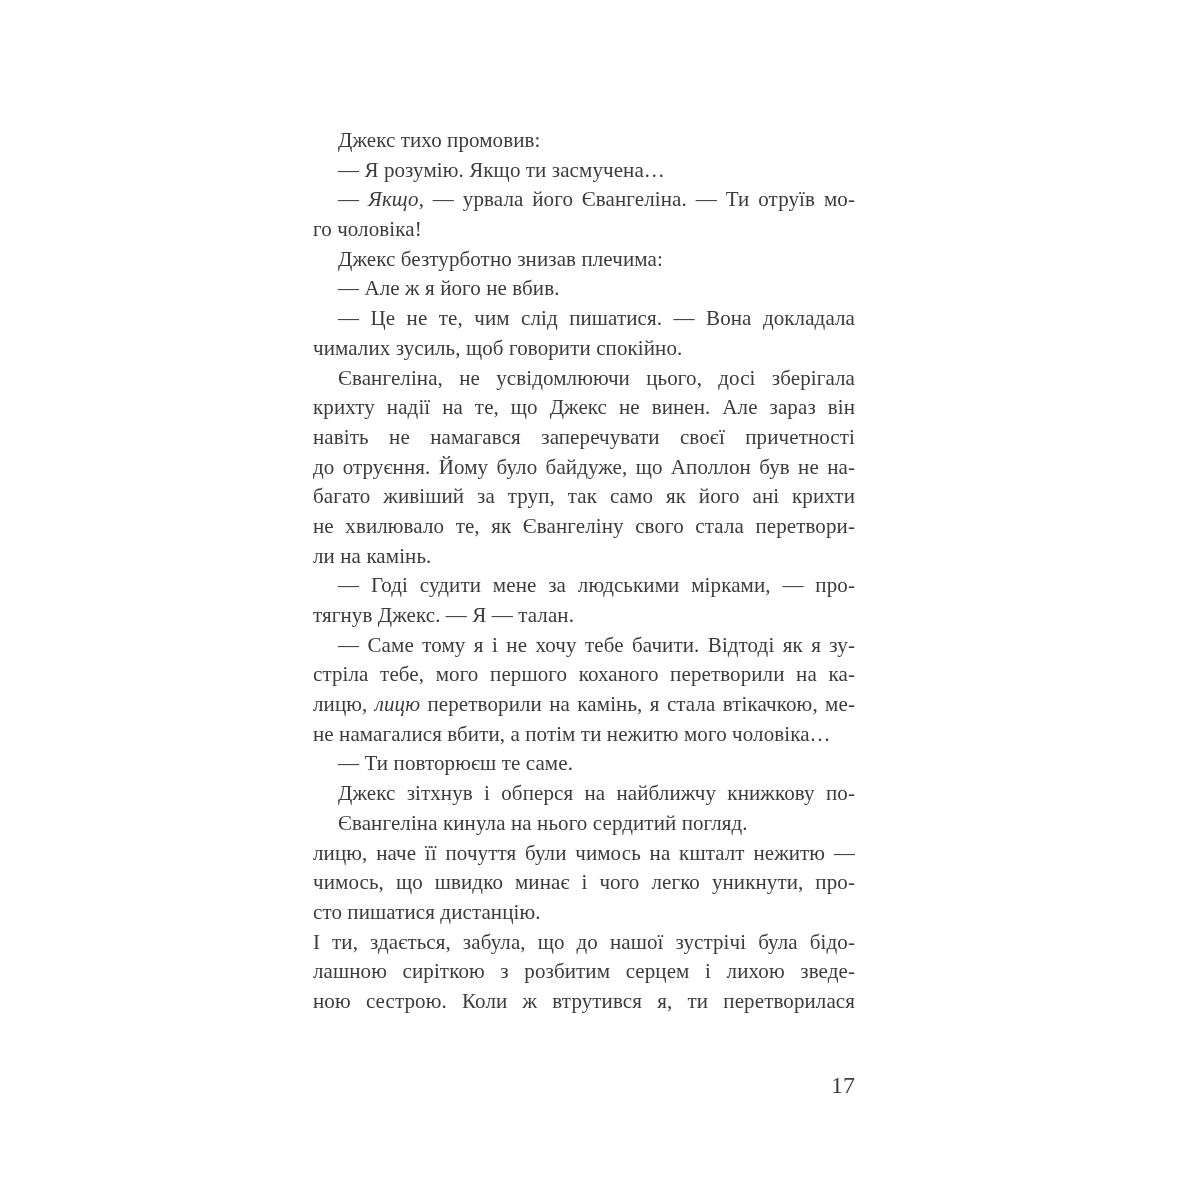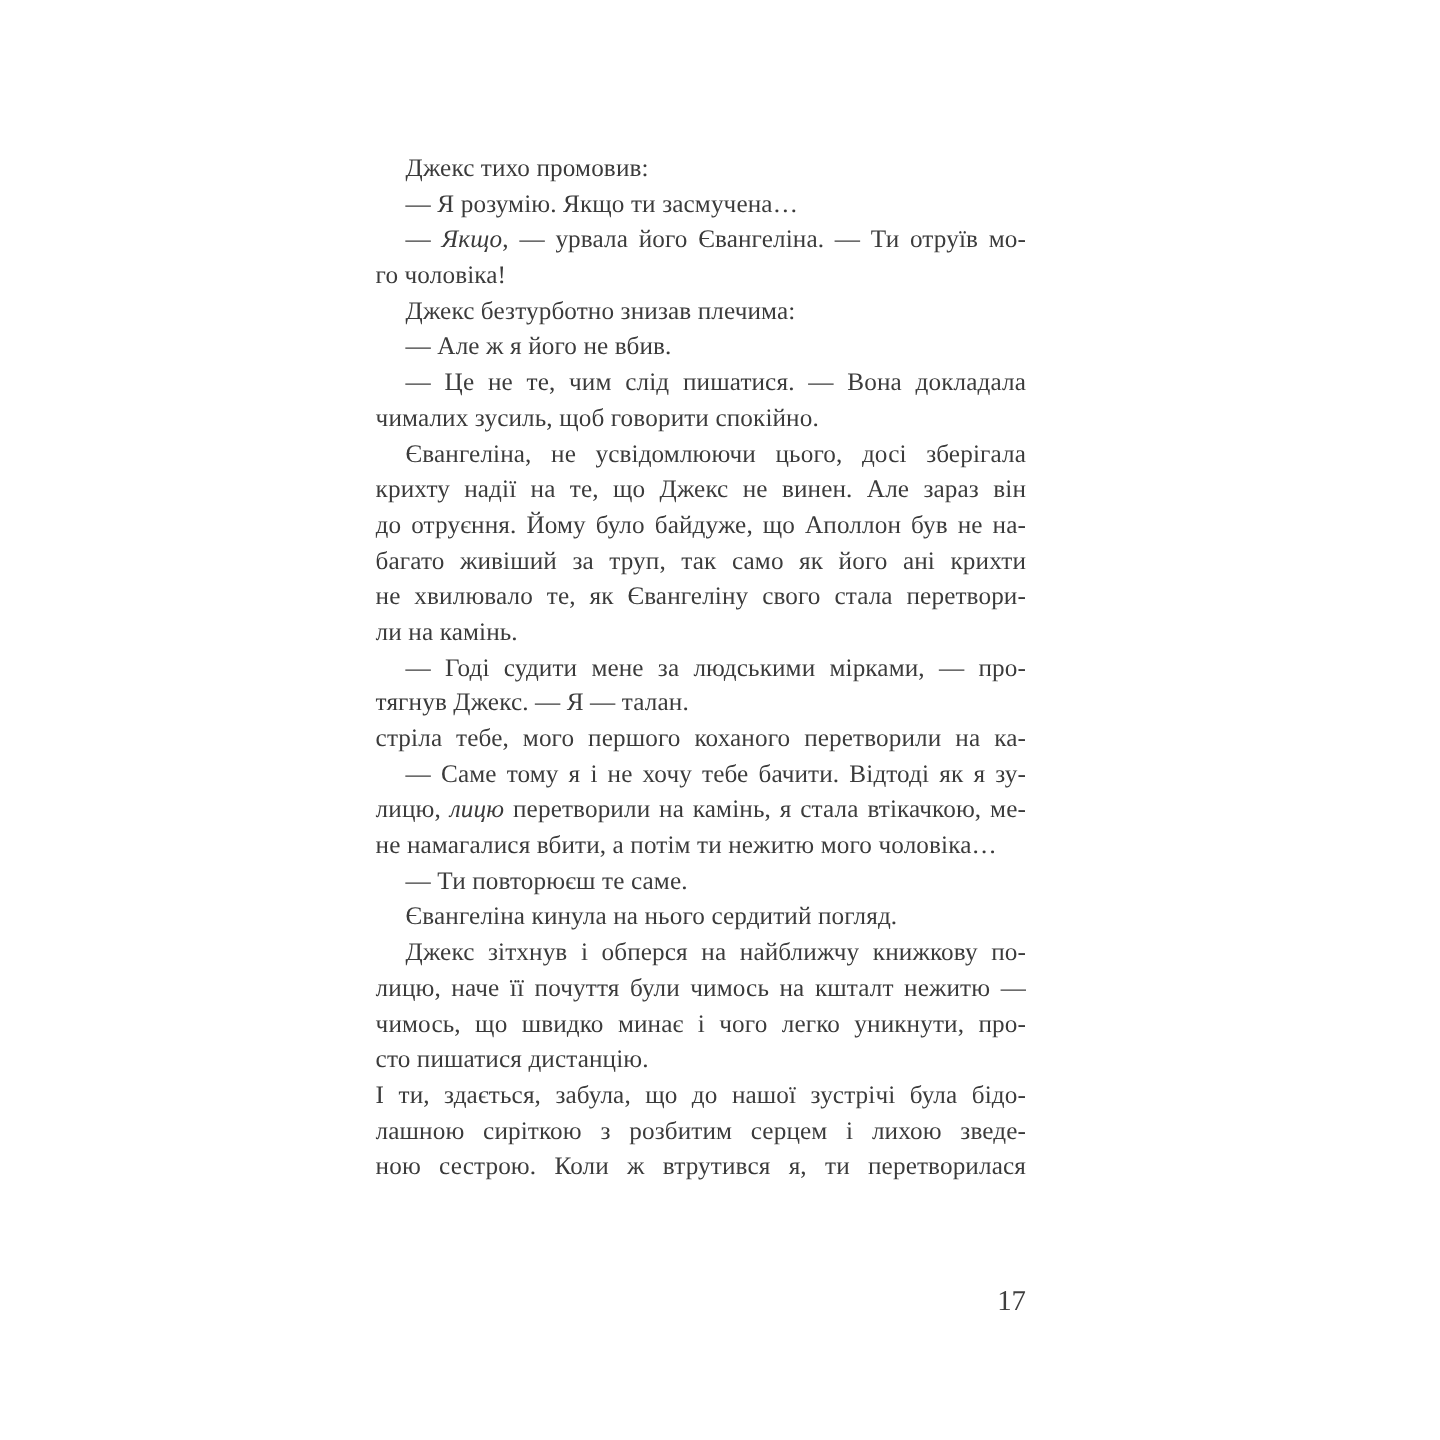--- a/index.html
+++ b/index.html
@@ -59,33 +59,34 @@
       <div class="line indent end"><span>Джекс тихо промовив:</span></div>
       <div class="line indent end"><span>— Я розумію. Якщо ти засмучена…</span></div>
       <div class="line indent"><span>— </span><i>Якщо</i><span>, — урвала його Євангеліна. — Ти отруїв мо-</span></div>
       <div class="line end"><span>го чоловіка!</span></div>
       <div class="line indent end"><span>Джекс безтурботно знизав плечима:</span></div>
       <div class="line indent end"><span>— Але ж я його не вбив.</span></div>
       <div class="line indent"><span>— Це не те, чим слід пишатися. — Вона докладала</span></div>
       <div class="line end"><span>чималих зусиль, щоб говорити спокійно.</span></div>
       <div class="line indent"><span>Євангеліна, не усвідомлюючи цього, досі зберігала</span></div>
       <div class="line"><span>крихту надії на те, що Джекс не винен. Але зараз він</span></div>
+      <div class="line"><span>навіть не намагався заперечувати своєї причетності</span></div>
       <div class="line"><span>до отруєння. Йому було байдуже, що Аполлон був не на-</span></div>
       <div class="line"><span>багато живіший за труп, так само як його ані крихти</span></div>
       <div class="line"><span>не хвилювало те, як Євангеліну свого стала перетвори-</span></div>
       <div class="line end"><span>ли на камінь.</span></div>
       <div class="line indent"><span>— Годі судити мене за людськими мірками, — про-</span></div>
       <div class="line end"><span>тягнув Джекс. — Я — талан.</span></div>
+      <div class="line indent"><span>— Саме тому я і не хочу тебе бачити. Відтоді як я зу-</span></div>
       <div class="line"><span>стріла тебе, мого першого коханого перетворили на ка-</span></div>
-      <div class="line indent"><span>— Саме тому я і не хочу тебе бачити. Відтоді як я зу-</span></div>
       <div class="line"><span>лицю, </span><i>лицю</i><span> перетворили на камінь, я стала втікачкою, ме-</span></div>
       <div class="line end"><span>не намагалися вбити, а потім ти нежитю мого чоловіка…</span></div>
       <div class="line indent end"><span>— Ти повторюєш те саме.</span></div>
+      <div class="line indent"><span>Джекс зітхнув і обперся на найближчу книжкову по-</span></div>
       <div class="line indent end"><span>Євангеліна кинула на нього сердитий погляд.</span></div>
-      <div class="line indent"><span>Джекс зітхнув і обперся на найближчу книжкову по-</span></div>
       <div class="line"><span>лицю, наче її почуття були чимось на кшталт нежитю —</span></div>
       <div class="line"><span>чимось, що швидко минає і чого легко уникнути, про-</span></div>
       <div class="line end"><span>сто пишатися дистанцію.</span></div>
       <div class="line"><span>І ти, здається, забула, що до нашої зустрічі була бідо-</span></div>
       <div class="line"><span>лашною сиріткою з розбитим серцем і лихою зведе-</span></div>
       <div class="line"><span>ною сестрою. Коли ж втрутився я, ти перетворилася</span></div>
     </div>
   <div class="page-number" style="color: rgb(63, 63, 63);">17</div>
 </div>
 

